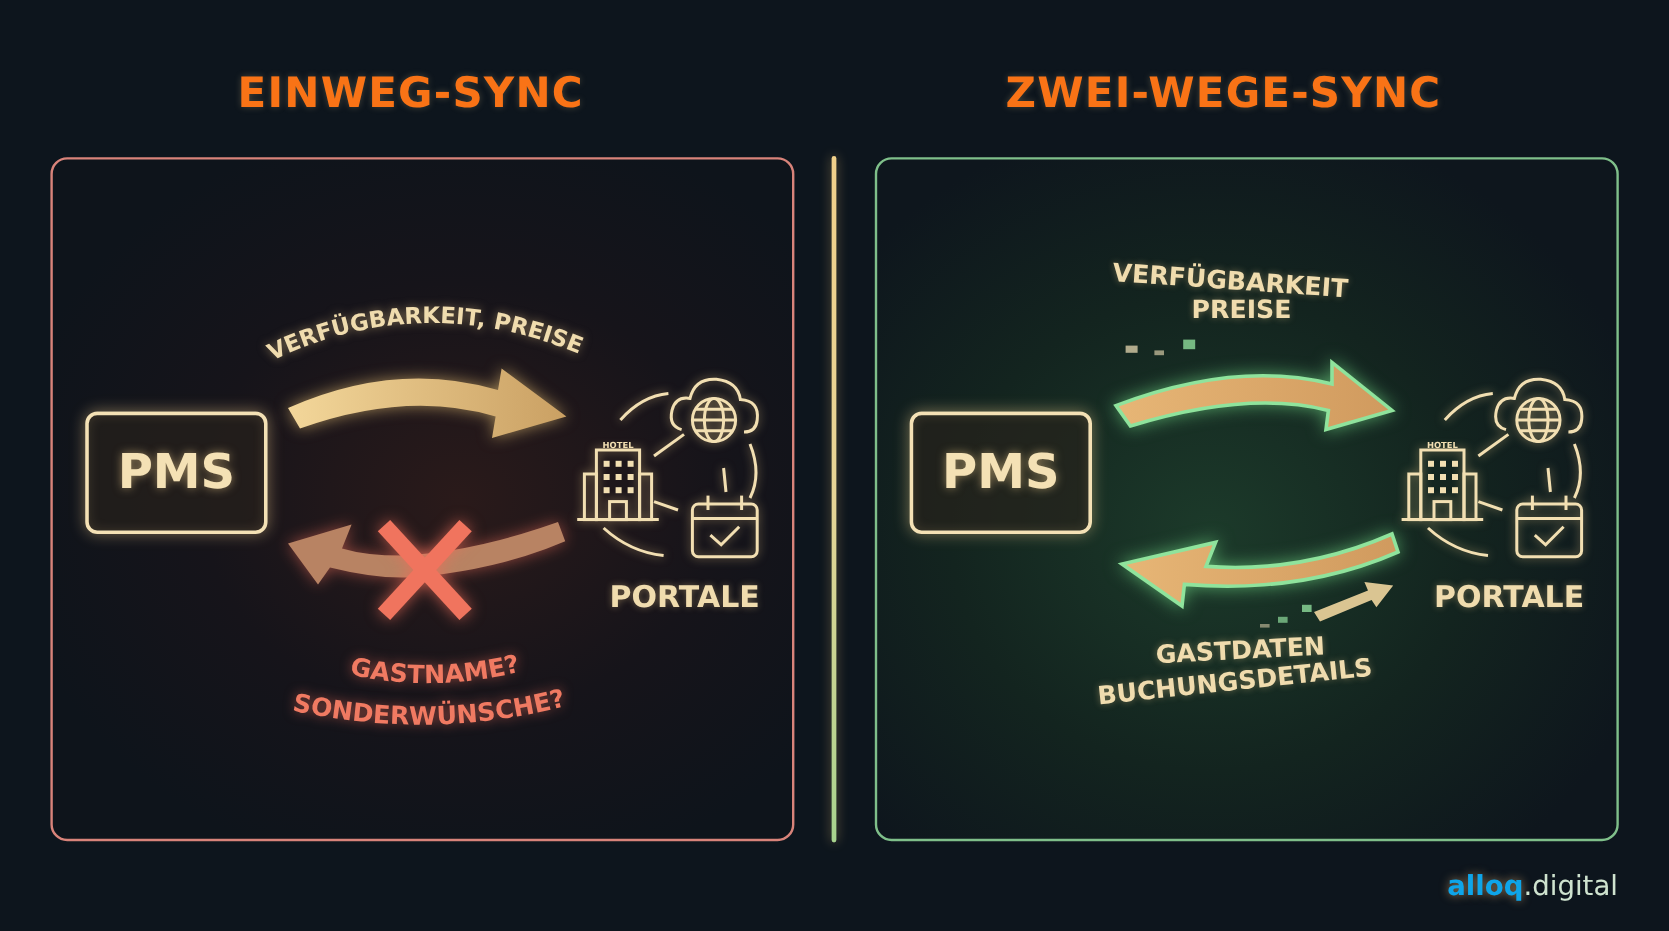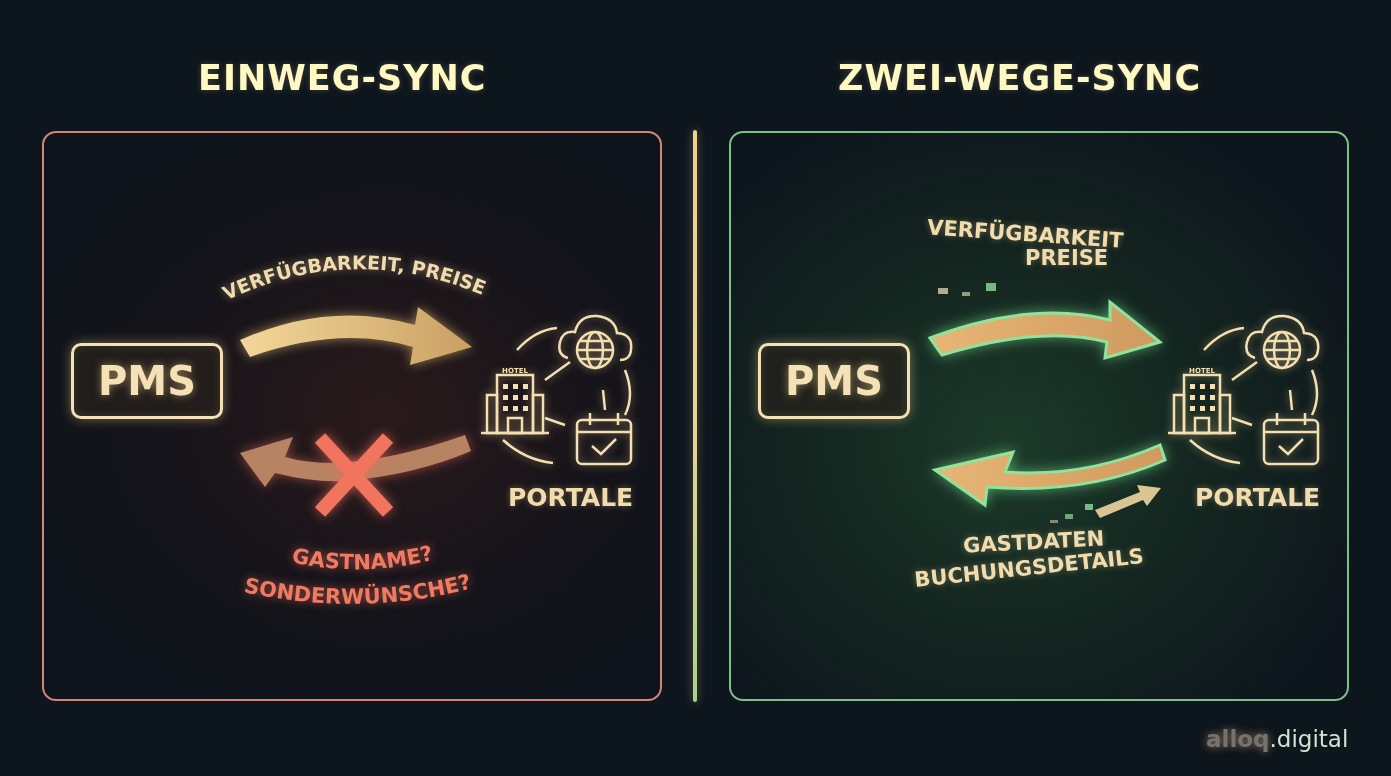--- a/index.html
+++ b/index.html
@@ -4,61 +4,61 @@
 <style>
   html, body { margin:0; padding:0; }
   body {
     width:1391px; height:776px; overflow:hidden;
     background:#0d151d;
     font-family:"DejaVu Sans", sans-serif;
     position:relative;
   }
   .title {
     position:absolute; top:58px; font-weight:bold; font-size:35px;
-    color:#fef9c3; letter-spacing:1px; text-align:center;
+    color:#f97316; letter-spacing:1px; text-align:center;
     text-shadow:0 0 6px rgba(240,210,150,0.25);
   }
   .panel {
     position:absolute; top:131px; height:570px; border-radius:14px;
     box-sizing:border-box;
   }
   .panel.left {
     left:42px; width:620px; border:2px solid #d8837a;
     background:radial-gradient(ellipse at 55% 50%, #2a1a1a 0%, #16141a 45%, #0e141b 80%);
   }
   .panel.right {
     left:729px; width:620px; border:2px solid #7fbf8a;
     background:radial-gradient(ellipse at 45% 55%, #1c3a2a 0%, #13241f 45%, #0e161d 80%);
   }
   .divider {
     position:absolute; left:693px; top:130px; width:4px; height:572px; border-radius:2px;
     background:linear-gradient(#f1d08a 0%, #e7d596 50%, #a7d38e 100%);
     box-shadow:0 0 10px rgba(240,200,120,0.45);
   }
   .pms {
-    position:absolute; width:152px; height:76px; box-sizing:border-box;
+    position:absolute; width:152px; height:102px; box-sizing:border-box;
     border:3px solid #f4e1b5; border-radius:10px;
     background:rgba(40,34,28,0.65);
     box-shadow:0 0 12px rgba(240,205,140,0.45), inset 0 0 10px rgba(240,205,140,0.15);
     display:flex; align-items:center; justify-content:center;
   }
   .pms span {
     font-weight:bold; font-size:40px; color:#f4e1b5;
     text-shadow:0 0 8px rgba(240,205,140,0.55);
   }
   .label {
     position:absolute; font-weight:bold; color:#f0dcae; font-size:25px;
     text-shadow:0 0 6px rgba(240,205,140,0.4);
     white-space:nowrap;
   }
   svg.abs { position:absolute; overflow:visible; }
   .logo {
     position:absolute; left:1206px; top:726px; font-size:23px; color:#cfe3cf;
   }
-  .logo b { color:#737373; text-shadow:0 0 8px rgba(245,190,120,0.6); }
+  .logo b { color:#0ea5e9; text-shadow:0 0 8px rgba(245,190,120,0.6); }
 </style>
 </head>
 <body>
 
 <div class="title" style="left:198px;">EINWEG-SYNC</div>
 <div class="title" style="left:838px;text-align:right;">ZWEI-WEGE-SYNC</div>
 
 <div class="divider"></div>
 
 <div class="panel left"></div>
@@ -155,21 +155,21 @@
 </svg>
 <div class="label" style="left:508px; top:483px;">PORTALE</div>
 
 <div class="panel right"></div>
 
 <div class="pms" style="left:758px; top:343px;">
   <span>PMS</span>
 </div>
 
 <div class="label" style="left:927px; top:222px; font-size:21px; transform:rotate(4deg);">VERFÜGBARKEIT</div>
-<div class="label" style="left:993px; top:246px; font-size:21px;margin-left:32px;">PREISE</div>
+<div class="label" style="left:993px; top:246px; font-size:21px;">PREISE</div>
 
 <svg class="abs" style="left:920px;top:280px;" width="250" height="85">
   <defs>
     <linearGradient id="gold2" x1="0" x2="1">
       <stop offset="0" stop-color="#e7b676"></stop>
         <stop offset="1" stop-color="#d09a5e"></stop>
     </linearGradient>
   </defs>
 
   <rect x="18" y="8" width="10" height="6" fill="#f3e2bb" opacity="0.7"></rect>

